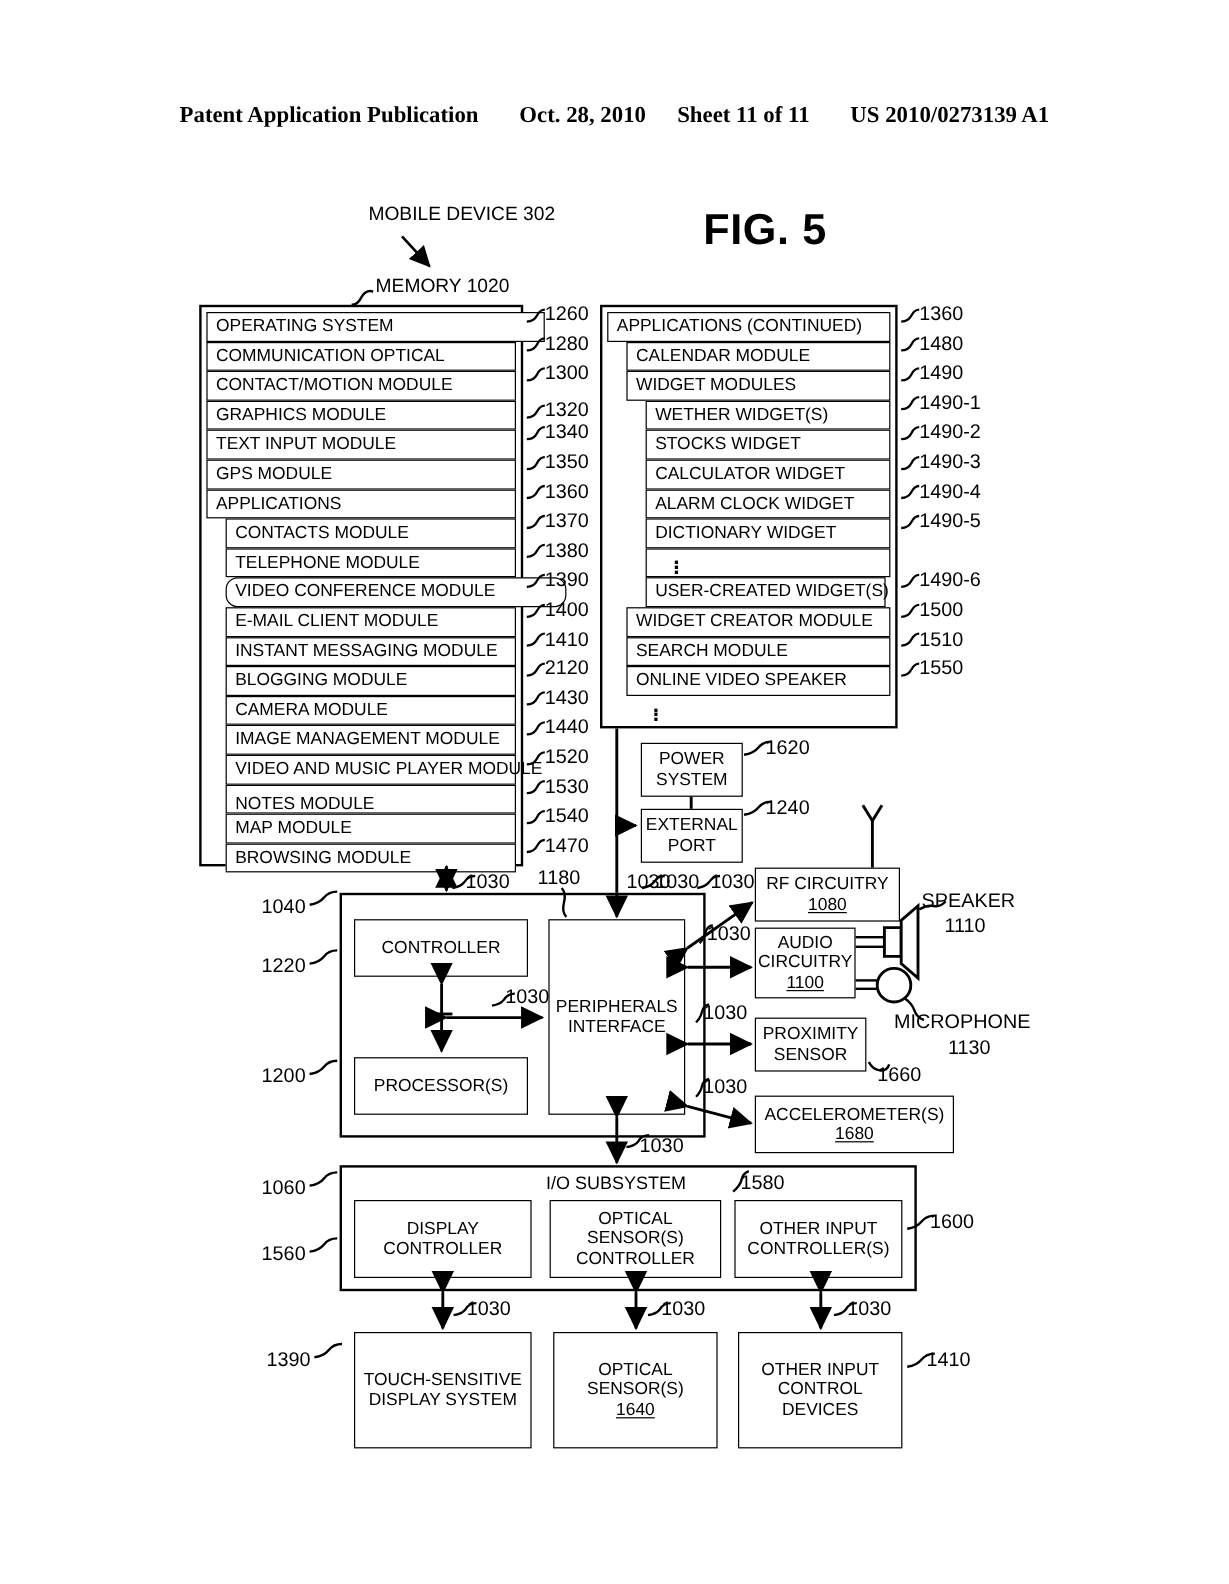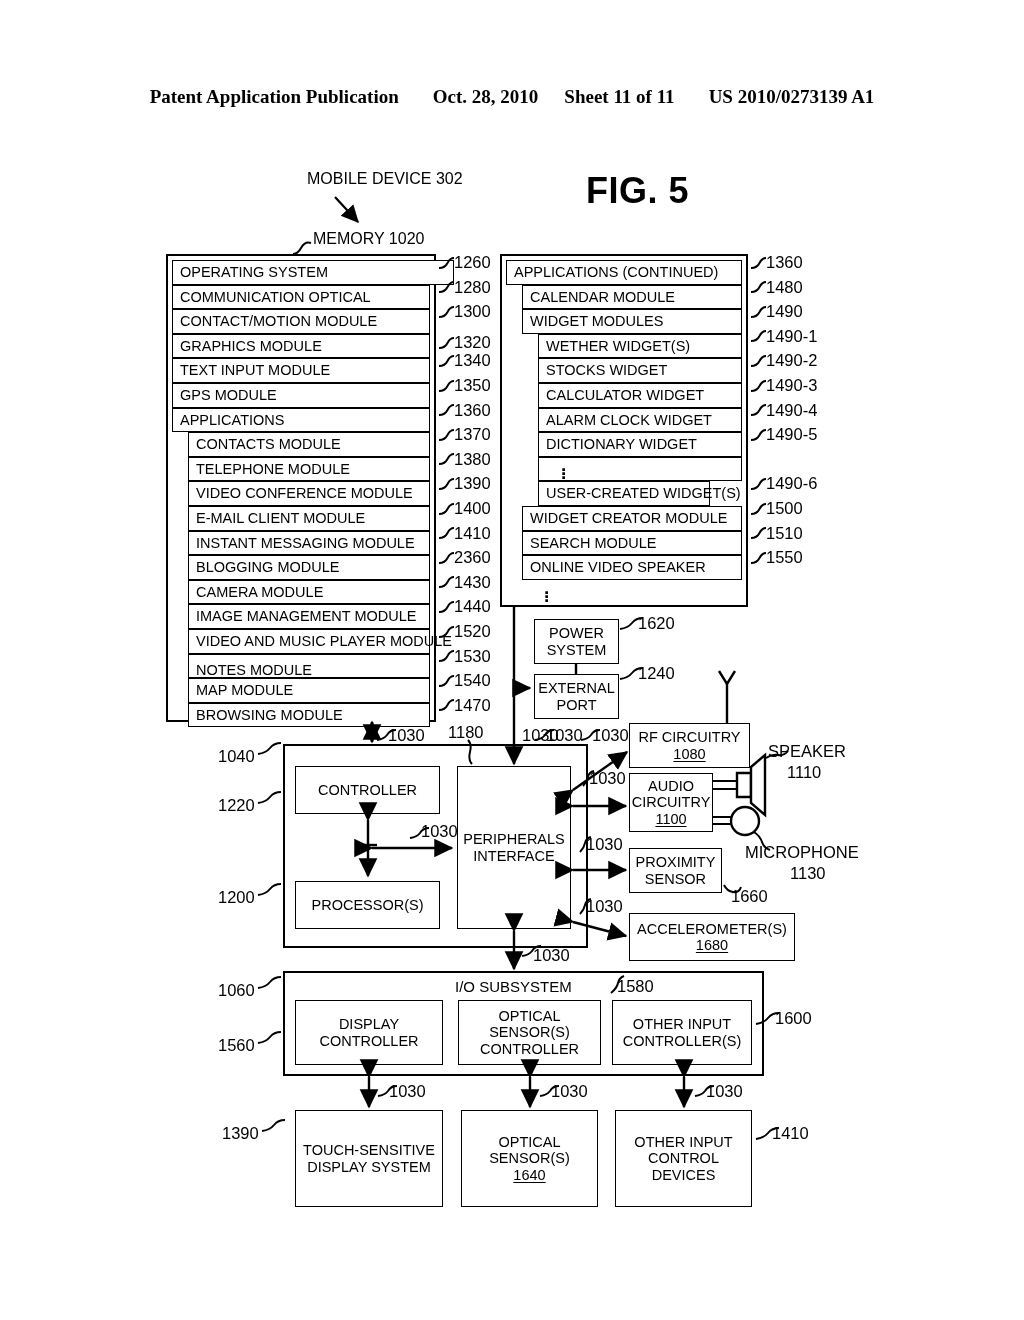--- a/index.html
+++ b/index.html
@@ -90,21 +90,21 @@
     </div>
     <div class="abs bx-txt" style="left: 6px; top: 153.6px; width: 258px; height: 24.6px;">
       <span>APPLICATIONS</span>
     </div>
     <div class="abs bx-txt" style="left: 22px; top: 178.2px; width: 242px; height: 24.6px;">
       <span>CONTACTS MODULE</span>
     </div>
     <div class="abs bx-txt" style="left: 22px; top: 202.8px; width: 242px; height: 24.6px;">
       <span>TELEPHONE MODULE</span>
     </div>
-    <div class="abs bx-txt" style="left: 22px; top: 227.4px; width: 242px; height: 24.6px;">
+    <div class="abs bx-txt" style="left: 22px; top: 227.4px; width: 284px; height: 24.6px; border-radius: 10px;">
       <span>VIDEO CONFERENCE MODULE</span>
     </div>
     <div class="abs bx-txt" style="left: 22px; top: 252px; width: 242px; height: 24.6px;">
       <span>E-MAIL CLIENT MODULE</span>
     </div>
     <div class="abs bx-txt" style="left: 22px; top: 276.6px; width: 242px; height: 24.6px;">
       <span>INSTANT MESSAGING MODULE</span>
     </div>
     <div class="abs bx-txt" style="left: 22px; top: 301.2px; width: 242px; height: 24.6px;">
       <span>BLOGGING MODULE</span>
@@ -224,21 +224,21 @@
         </svg>
       </span>
       <span class="ref">1410</span>
     </div>
     <div class="abs" style="left: 2px; top: 294.2px; display: flex; align-items: center; white-space: nowrap;">
       <span class="curl">
         <svg width="16" height="14" viewBox="0 0 16 14">
           <path d="M1,12 q6,0 8.5,-5 q2.5,-5 6.5,-5" fill="none" stroke="#000" stroke-width="1.9"></path>
         </svg>
       </span>
-      <span class="ref">2360</span>
+      <span class="ref">2120</span>
     </div>
     <div class="abs" style="left: 2px; top: 318.8px; display: flex; align-items: center; white-space: nowrap;">
       <span class="curl">
         <svg width="16" height="14" viewBox="0 0 16 14">
           <path d="M1,12 q6,0 8.5,-5 q2.5,-5 6.5,-5" fill="none" stroke="#000" stroke-width="1.9"></path>
         </svg>
       </span>
       <span class="ref">1430</span>
     </div>
     <div class="abs" style="left: 2px; top: 343.4px; display: flex; align-items: center; white-space: nowrap;">
@@ -310,21 +310,21 @@
     <div class="abs bx-txt" style="left: 38px; top: 178.2px; width: 204px; height: 24.6px;">
       <span>DICTIONARY WIDGET</span>
     </div>
     <div class="abs bx-txt ellip" style="left: 38px; top: 202.8px; width: 204px; height: 24.6px; justify-content: flex-start; padding-left: 22px;">
       <span style="line-height:4px;font-size:19px;font-weight:bold;">
         <b style="display:block">.</b>
         <b style="display:block">.</b>
         <b style="display:block">.</b>
       </span>
     </div>
-    <div class="abs bx-txt" style="left: 38px; top: 227.4px; width: 172px; height: 24.6px;">
+    <div class="abs bx-txt" style="left: 38px; top: 227.4px; width: 200px; height: 24.6px;">
       <span>USER-CREATED WIDGET(S)</span>
     </div>
     <div class="abs bx-txt" style="left: 22px; top: 252px; width: 220px; height: 24.6px;">
       <span>WIDGET CREATOR MODULE</span>
     </div>
     <div class="abs bx-txt" style="left: 22px; top: 276.6px; width: 220px; height: 24.6px;">
       <span>SEARCH MODULE</span>
     </div>
     <div class="abs bx-txt" style="left: 22px; top: 301.2px; width: 220px; height: 24.6px;">
       <span>ONLINE VIDEO SPEAKER</span>

